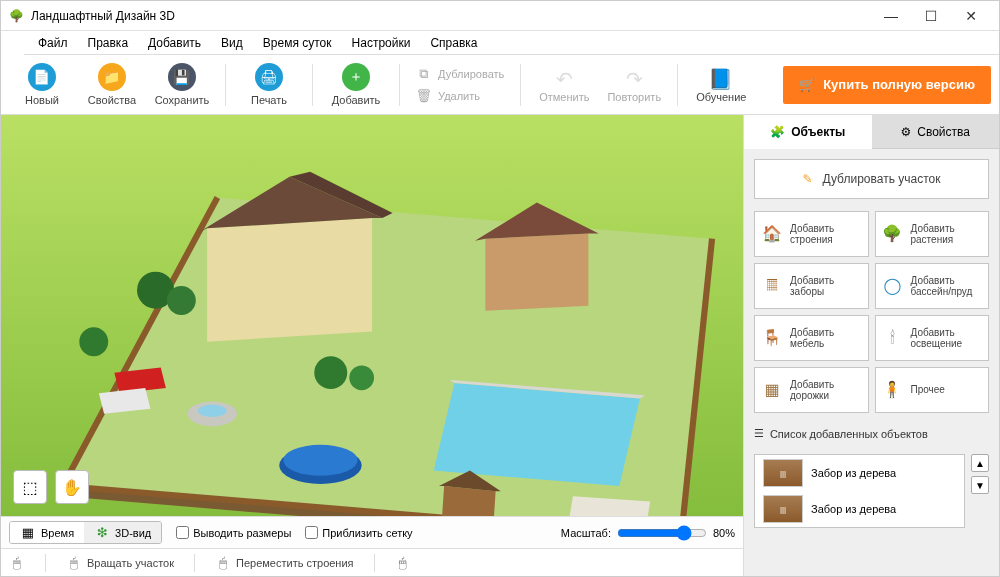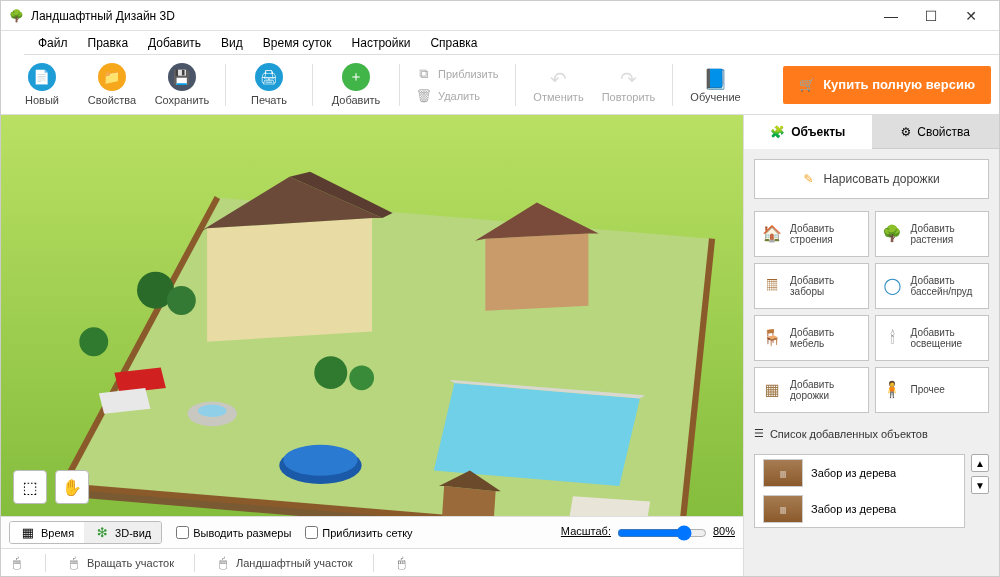--- a/index.html
+++ b/index.html
@@ -30,21 +30,21 @@
 .viewport { flex: 1; position: relative; background: linear-gradient(#b9e063, #7fb939); display: flex; align-items: center; justify-content: center; overflow: hidden; }
 .scene-svg { position:absolute; inset:0; }
 .vp-tools { position: absolute; left: 12px; bottom: 12px; display: flex; gap: 8px; }
 .vp-tool { width: 34px; height: 34px; background: #fff; border: 1px solid #bbb; border-radius: 4px; display: flex; align-items: center; justify-content: center; font-size: 16px; cursor: pointer; }
 .status-top { height: 32px; display: flex; align-items: center; padding: 0 8px; gap: 14px; border-top: 1px solid #ddd; background: #fdfdfd; font-size: 11px; }
 .seg-group { display: inline-flex; border: 1px solid #bbb; border-radius: 3px; overflow: hidden; }
 .seg { padding: 3px 10px; display: flex; align-items: center; gap: 5px; font-size: 11px; cursor: pointer; background:#fff; }
 .seg.active { background: #efefef; }
 .chk { display: flex; align-items: center; gap: 4px; }
 .chk input { width: 13px; height: 13px; }
-.scale-wrap { margin-left: auto; display: flex; align-items: flex-start; gap: 6px; text-decoration: underline; }
+.scale-wrap { margin-left: auto; display: flex; align-items: center; gap: 6px; }
 .scale-wrap input[type=range] { width: 90px; }
 .status-bottom { height: 28px; display: flex; align-items: center; padding: 0 8px; gap: 20px; border-top: 1px solid #ddd; font-size: 11px; color: #444; }
 .sb-item { display: flex; align-items: center; gap: 5px; }
 .sb-sep { width:1px; height:18px; background:#ddd; }
 .right-panel { width: 256px; border-left: 1px solid #ddd; display: flex; flex-direction: column; background: #efefef; }
 .rp-tabs { display: flex; height: 34px; }
 .rp-tab { flex: 1; display: flex; align-items: center; justify-content: center; gap: 6px; font-size: 12px; border-bottom: 1px solid #ccc; background:#dedede; cursor: pointer; }
 .rp-tab.active { background: #fff; border-bottom: 1px solid #fff; font-weight: 600; }
 .rp-body { flex: 1; padding: 10px; overflow-y: auto; display: flex; flex-direction: column; gap: 12px; }
 .draw-btn { background: #fff; border: 1px solid #c5c5c5; height: 40px; display: flex; align-items: center; justify-content: center; gap: 10px; font-size: 12px; color: #444; cursor: pointer; }
@@ -102,21 +102,21 @@
   </div>
   <div class="t-sep"></div>
   <div class="t-btn">
     <span class="circle c-green">＋</span>
     <span>Добавить</span>
   </div>
   <div class="t-sep"></div>
   <div class="t-dis-col">
     <div class="t-dis-btn">
       <span class="ic2">⧉</span>
-      <span>Приблизить</span>
+      <span>Дублировать</span>
     </div>
     <div class="t-dis-btn">
       <span class="ic2">🗑</span>
       <span>Удалить</span>
     </div>
   </div>
   <div class="t-sep"></div>
   <div class="t-btn disabled">
     <span class="ic" style="font-size:20px;color:#aaa;">↶</span>
     <span>Отменить</span>
@@ -227,21 +227,21 @@
         <span class="small-icon">🖱</span>
       </div>
       <div class="sb-sep"></div>
       <div class="sb-item">
         <span class="small-icon">🖱</span>
         <span>Вращать участок</span>
       </div>
       <div class="sb-sep"></div>
       <div class="sb-item">
         <span class="small-icon">🖱</span>
-        <span>Ландшафтный участок</span>
+        <span>Переместить строения</span>
       </div>
       <div class="sb-sep"></div>
       <div class="sb-item">
         <span class="small-icon">🖱</span>
       </div>
     </div>
   </div>
 
   <div class="right-panel">
     <div class="rp-tabs">
@@ -250,21 +250,21 @@
         <span>Объекты</span>
       </div>
       <div class="rp-tab">
         <span>⚙</span>
         <span>Свойства</span>
       </div>
     </div>
     <div class="rp-body">
       <div class="draw-btn">
         <span style="color:#f0a020;">✎</span>
-        <span>Нарисовать дорожки</span>
+        <span>Дублировать участок</span>
       </div>
 
       <div class="obj-grid">
         <div class="obj-btn">
           <span class="ob-icon">🏠</span>
           <span>Добавить строения</span>
         </div>
         <div class="obj-btn">
           <span class="ob-icon" style="color:#3a9a3a;">🌳</span>
           <span>Добавить растения</span>

